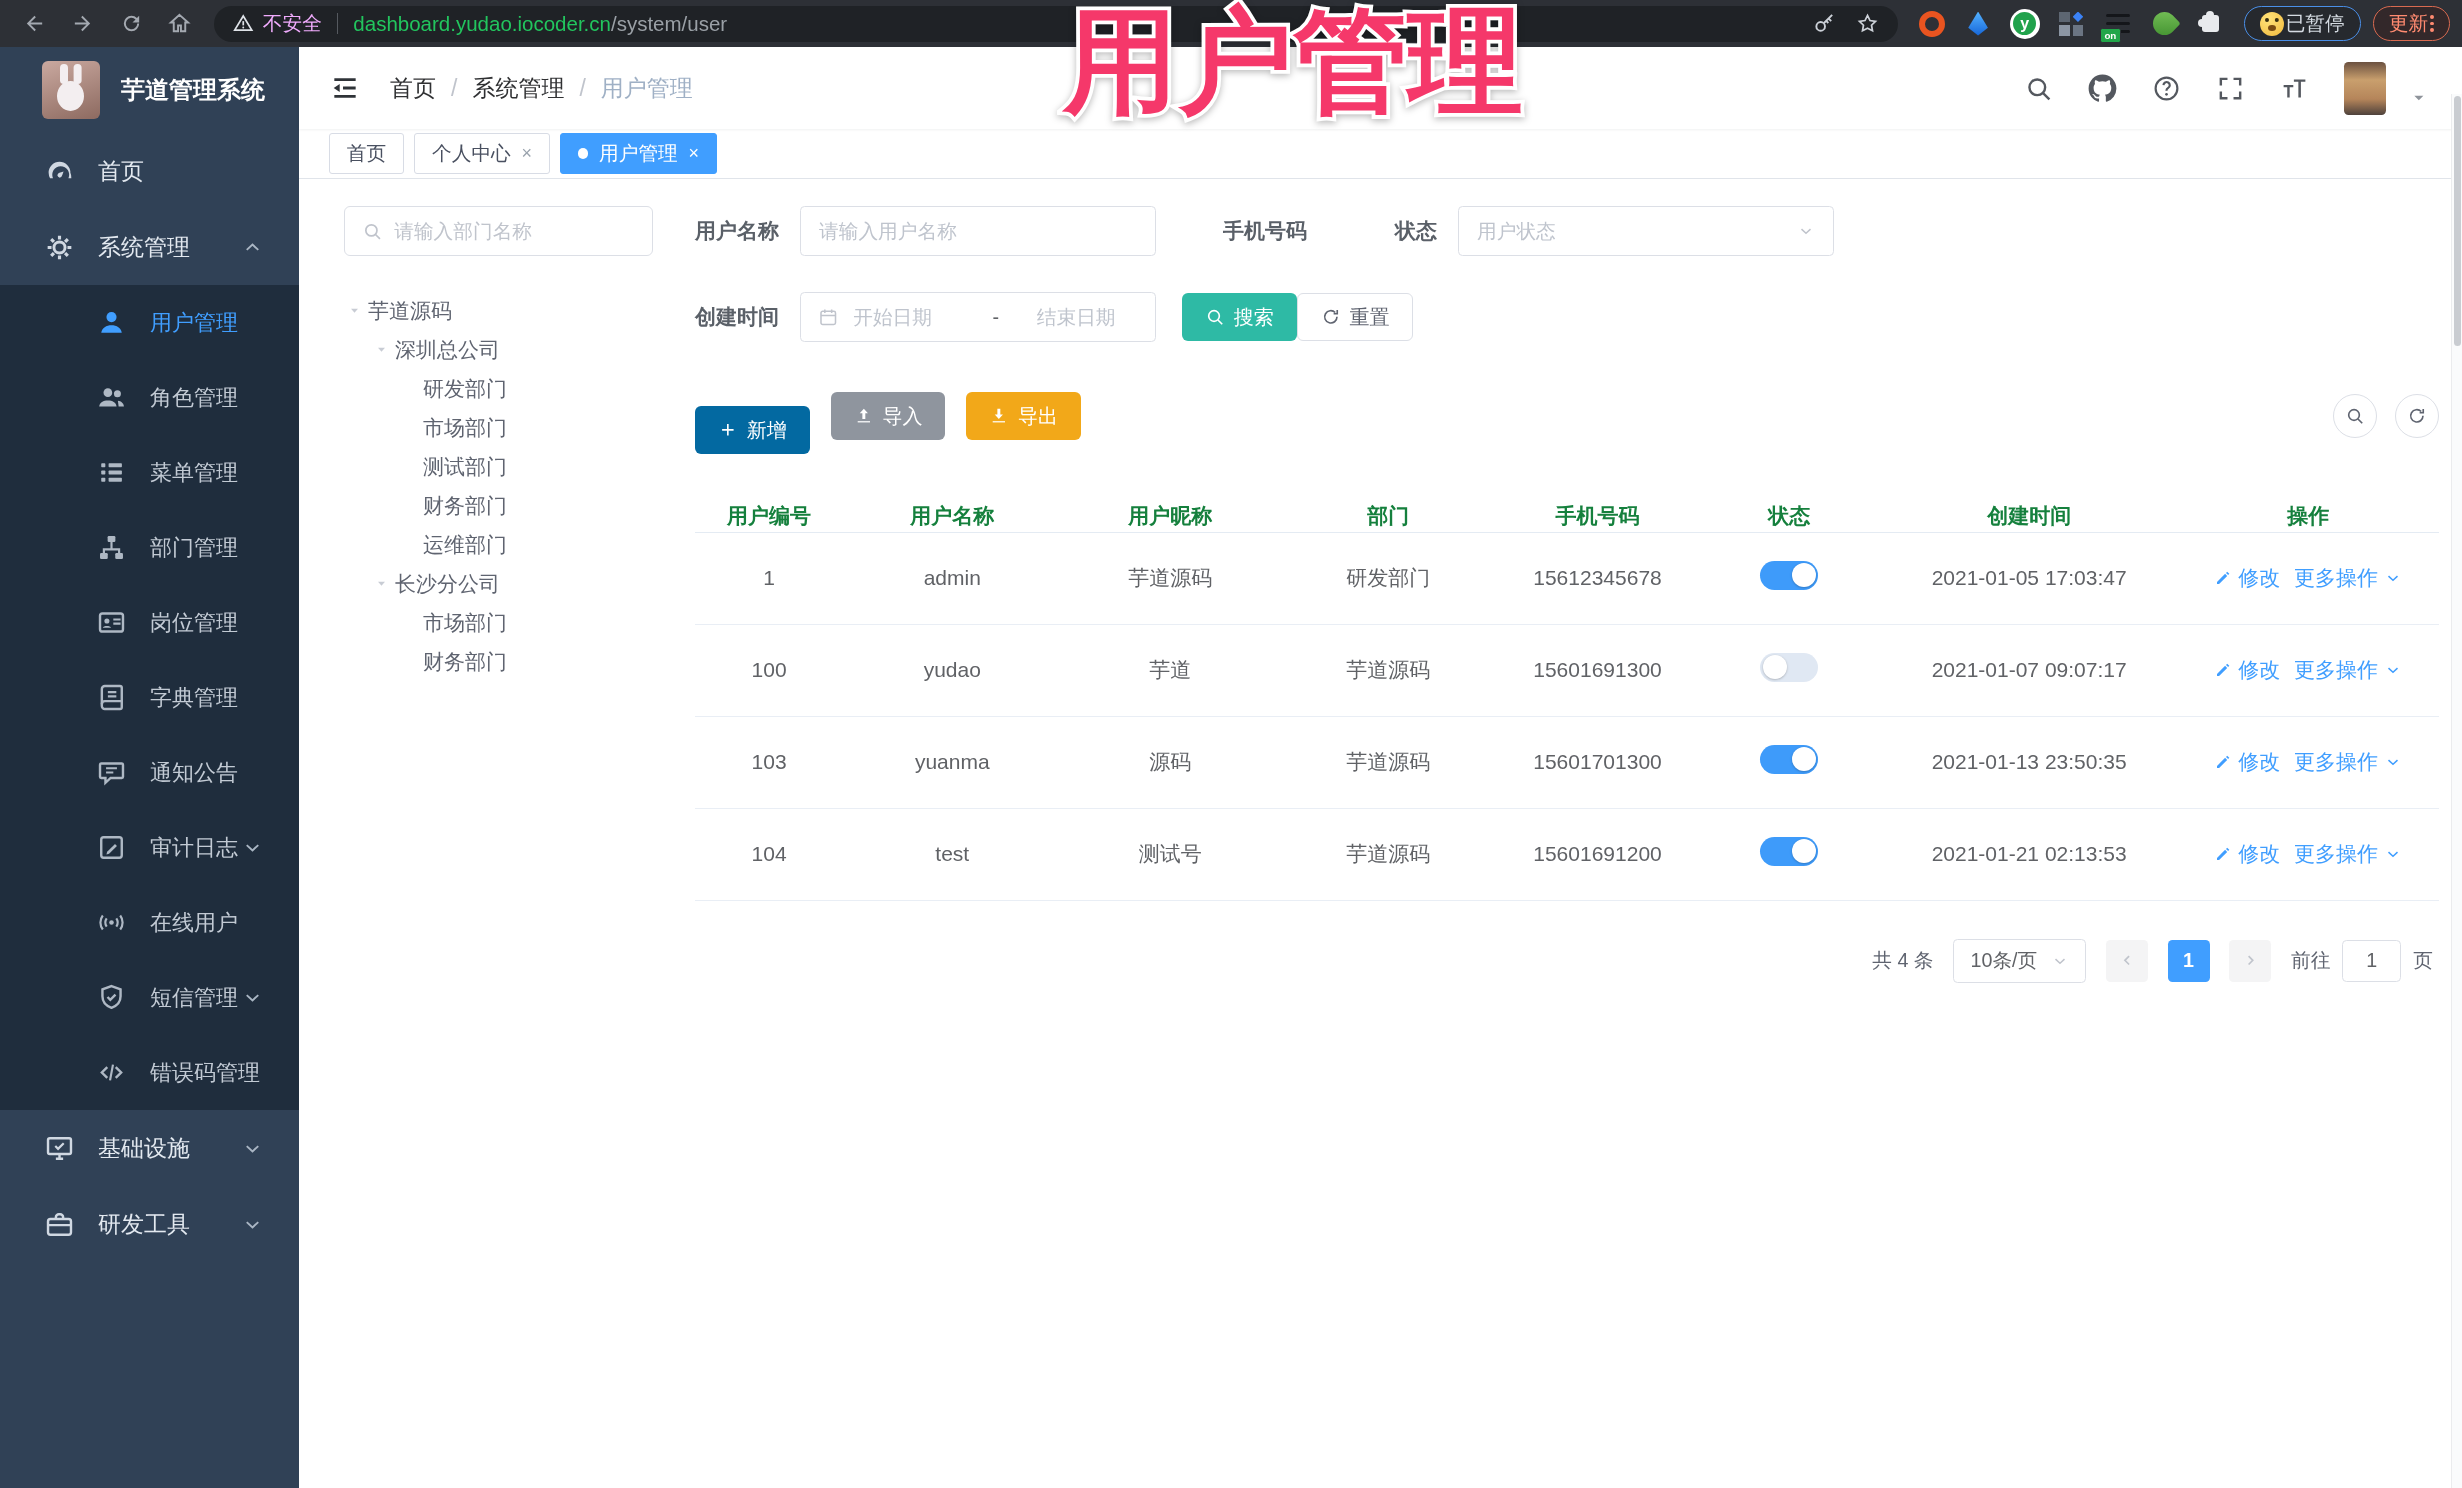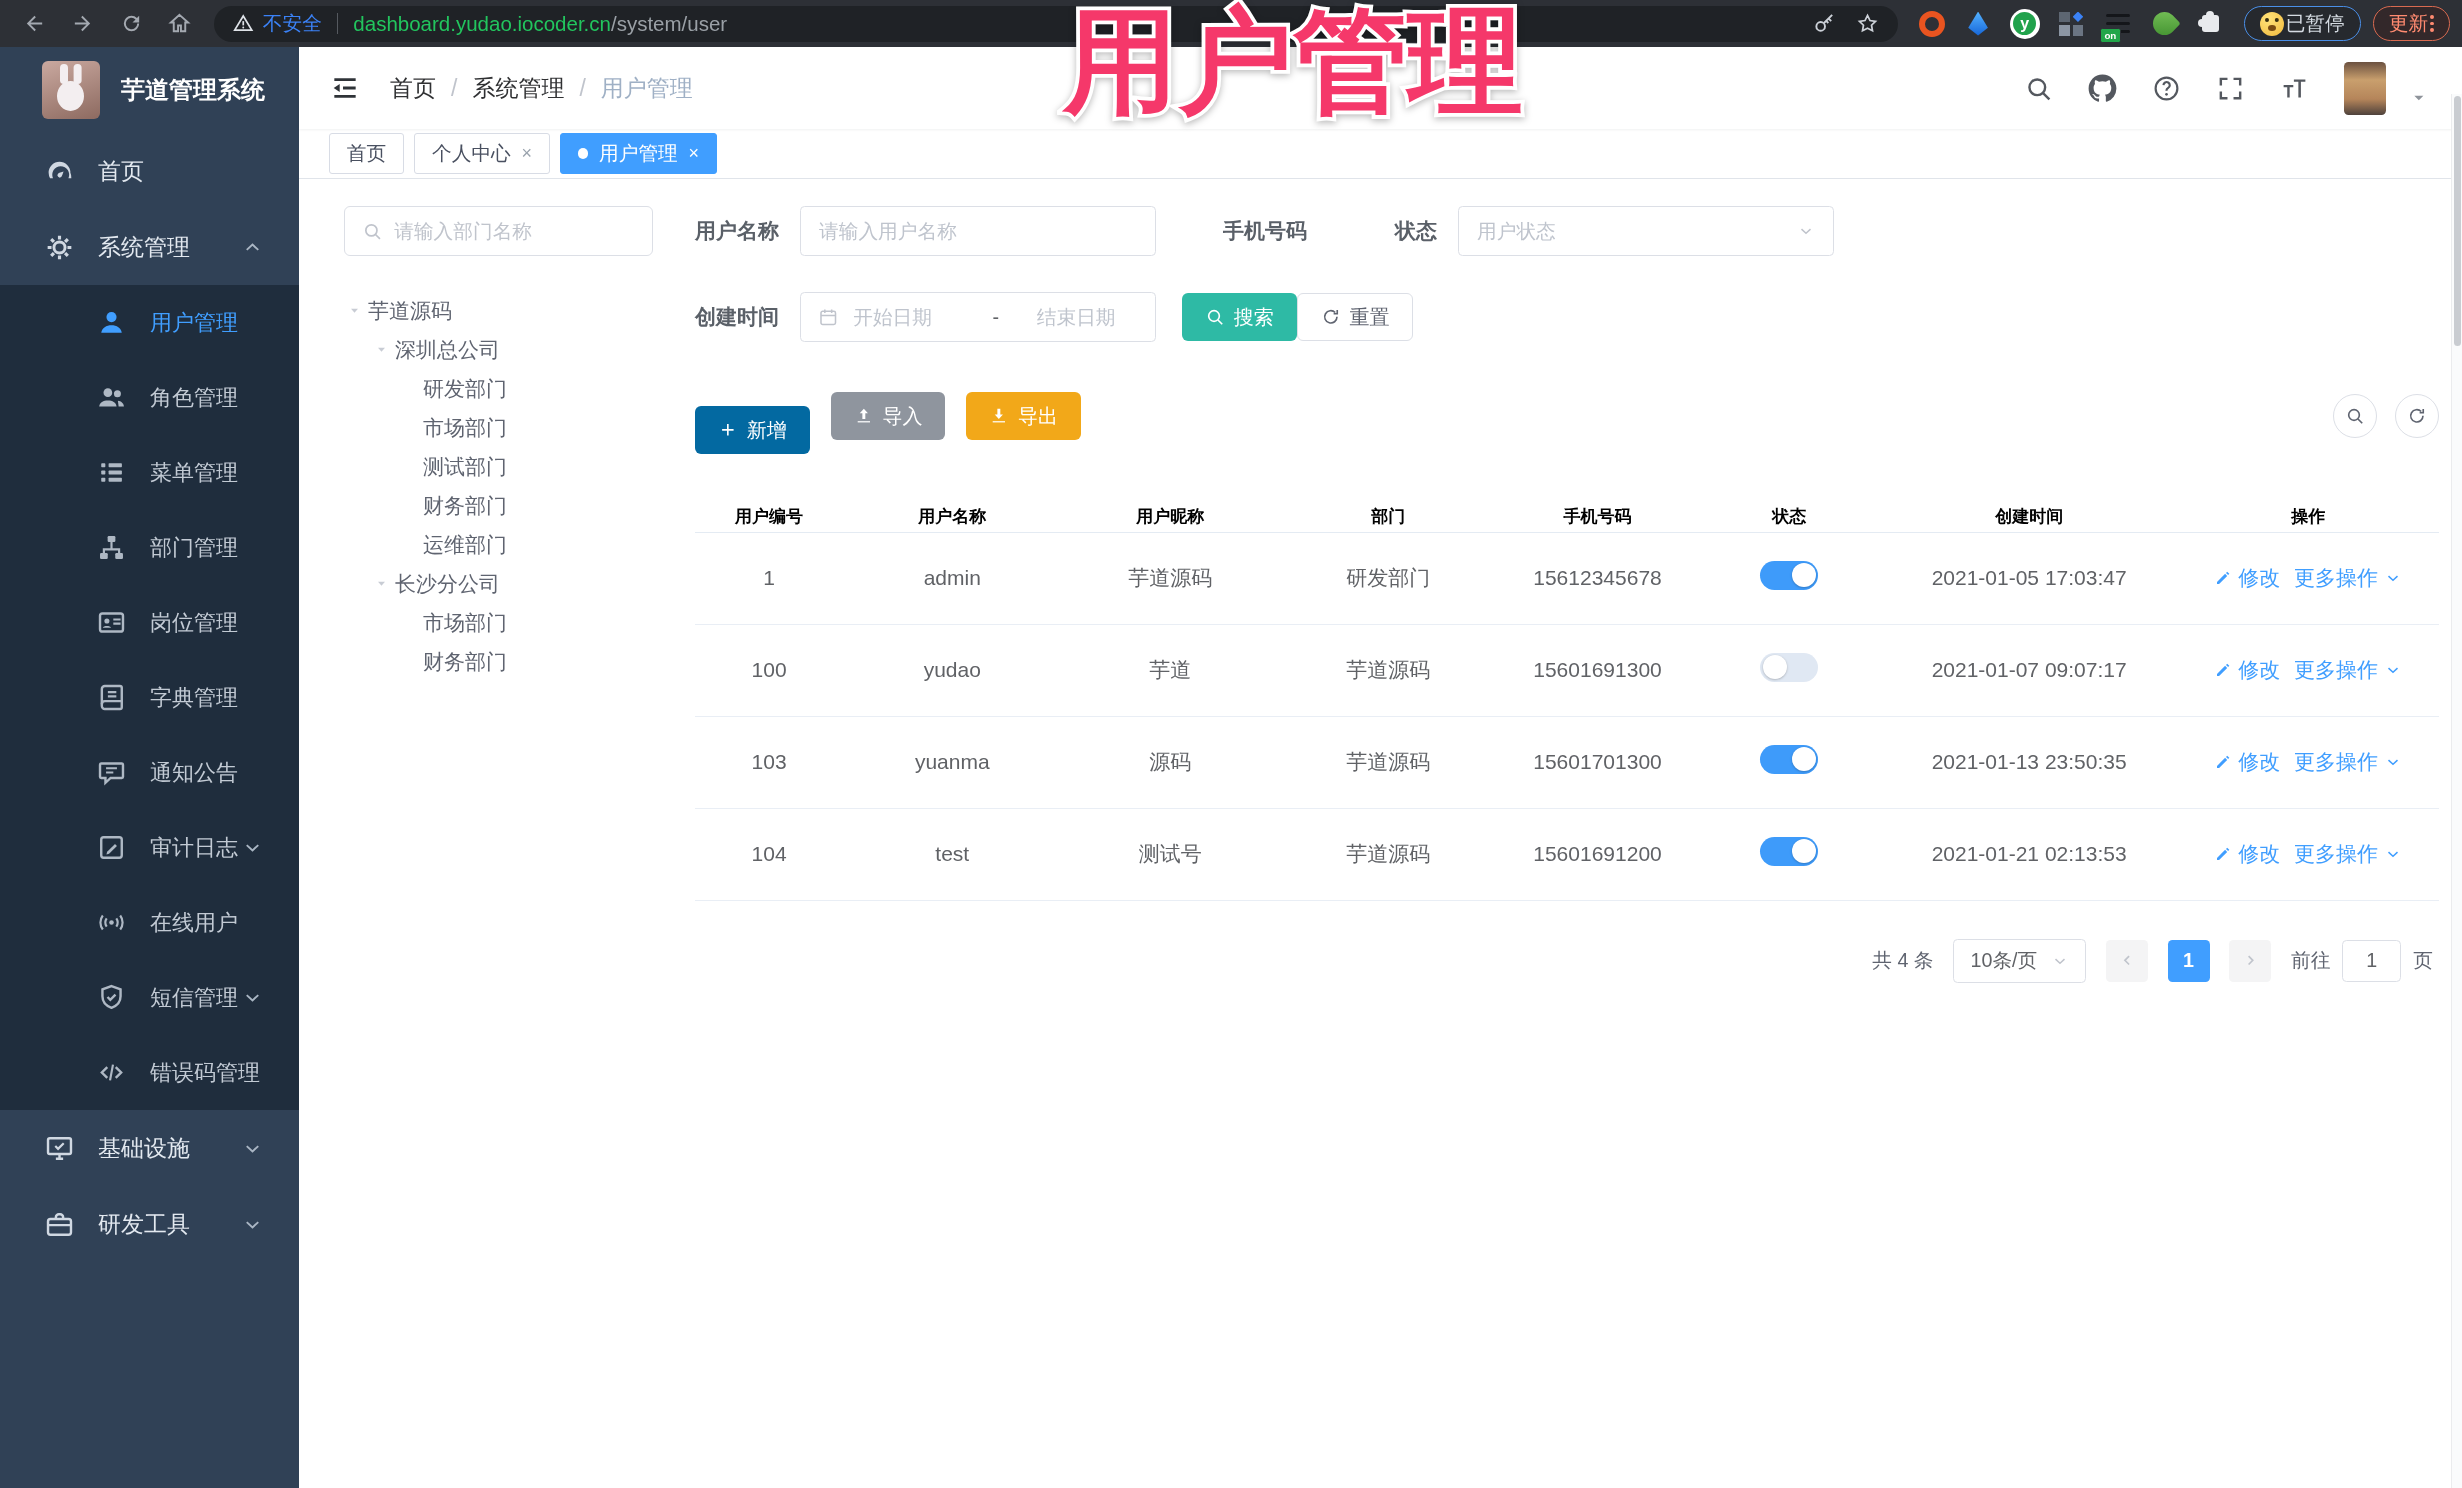--- a/index.html
+++ b/index.html
@@ -6,21 +6,21 @@
   html,body { width:2462px; height:1488px; overflow:hidden; background:#fff;
     font-family:"Liberation Sans", sans-serif; }
   svg { display:block; }
 
   
   .browser { height:47px; background:#2d3036; display:flex; align-items:center; padding:0 12px; gap:4.5px; position:relative; z-index:5; }
   .nav-ic { width:44px; height:36px; display:flex; align-items:center; justify-content:center; color:#a4a9b1; flex:0 0 auto; }
   .nav-ic svg { width:23px; height:23px; }
   .omnibox { flex:1; height:36px; background:#1f2226; border-radius:18px; display:flex; align-items:center; padding:0 19.7px; margin:0 7.6px; min-width:0; }
   .omnibox .warn { color:#dfe3e8; width:20.5px; height:20.5px; margin-right:9px; flex:0 0 auto; }
-  .sec-label { color:#3b82f6; font-size:19.7px; }
+  .sec-label { color:#f0abfc; font-size:19.7px; }
   .om-div { width:1.5px; height:21px; background:#55595f; margin:0 15px; }
   .url { font-size:20.5px; white-space:nowrap; }
   .url .host { color:#22c55e; }
   .url .path { color:#9aa0a6; }
   .om-spacer { flex:1; }
   .om-right { color:#ccd1d8; width:23px; height:23px; margin-left:19.7px; flex:0 0 auto; }
   .ext { width:42px; height:42px; display:flex; align-items:center; justify-content:center; flex:0 0 auto; position:relative; }
   .ext-donut { width:26px; height:26px; border-radius:50%; border:6.8px solid #e95420; }
   .ext-drop  { width:19.7px; height:24px; background:linear-gradient(180deg,#53b1ff,#1565d8); clip-path:polygon(50% 0,100% 68%,50% 100%,0 68%); }
   .ext-yudao { width:30px; height:30px; border-radius:50%; background:#fff; display:flex; align-items:center; justify-content:center; }
@@ -112,21 +112,21 @@
   .btn-add { background:#0369a1;margin-top:28px; }
   .btn-import { background:#8f959e; margin-left:21px; }
   .btn-export { background:#f2a819; margin-left:21px; }
   .circle-btns { margin-left:auto; display:flex; gap:18px; }
   .cbtn { width:44px; height:44px; border-radius:50%; border:0.8px solid #dcdfe6; background:#fff; color:#5f6470; display:flex; align-items:center; justify-content:center; cursor:pointer; }
   .cbtn svg { width:19.7px; height:19.7px; }
 
   .utable { margin-top:19.7px; width:100%; }
   .thead, .trow { display:flex; align-items:center; text-align:center; }
   .thead { height:59px; border-bottom:0.8px solid #e4ebf3; }
-  .th { font-size:17px; font-weight:bold; color:#000000;margin-top:27px; }
+  .th { font-size:21px; font-weight:bold; color:#15803d;margin-top:27px; }
   .trow { height:92px; border-bottom:0.8px solid #e9eef5; font-size:21px; color:#606266; }
   .c1{width:8.5%;} .c2{width:12.5%;} .c3{width:12.5%;} .c4{width:12.5%;} .c5{width:11.5%;} .c6{width:10.5%;} .c7{width:17%;} .c8{width:15%;}
   .switch { width:58px; height:29px; border-radius:14.4px; position:relative; display:inline-block; cursor:pointer; }
   .switch .knob { position:absolute; top:2.3px; width:24px; height:24px; border-radius:50%; background:#fff; box-shadow:0 0.8px 2.3px rgba(0,0,0,.25); }
   .sw-on { background:#3e9bfa; } .sw-on .knob { right:2.3px; }
   .sw-off { background:#e0e8f3; } .sw-off .knob { left:2.3px; }
   .oplinks { display:flex; align-items:center; justify-content:center; gap:13.6px; color:#409eff; }
   .oplink { display:inline-flex; align-items:center; gap:6px; cursor:pointer; white-space:nowrap; }
   .oplink svg { width:18px; height:18px; }
 

